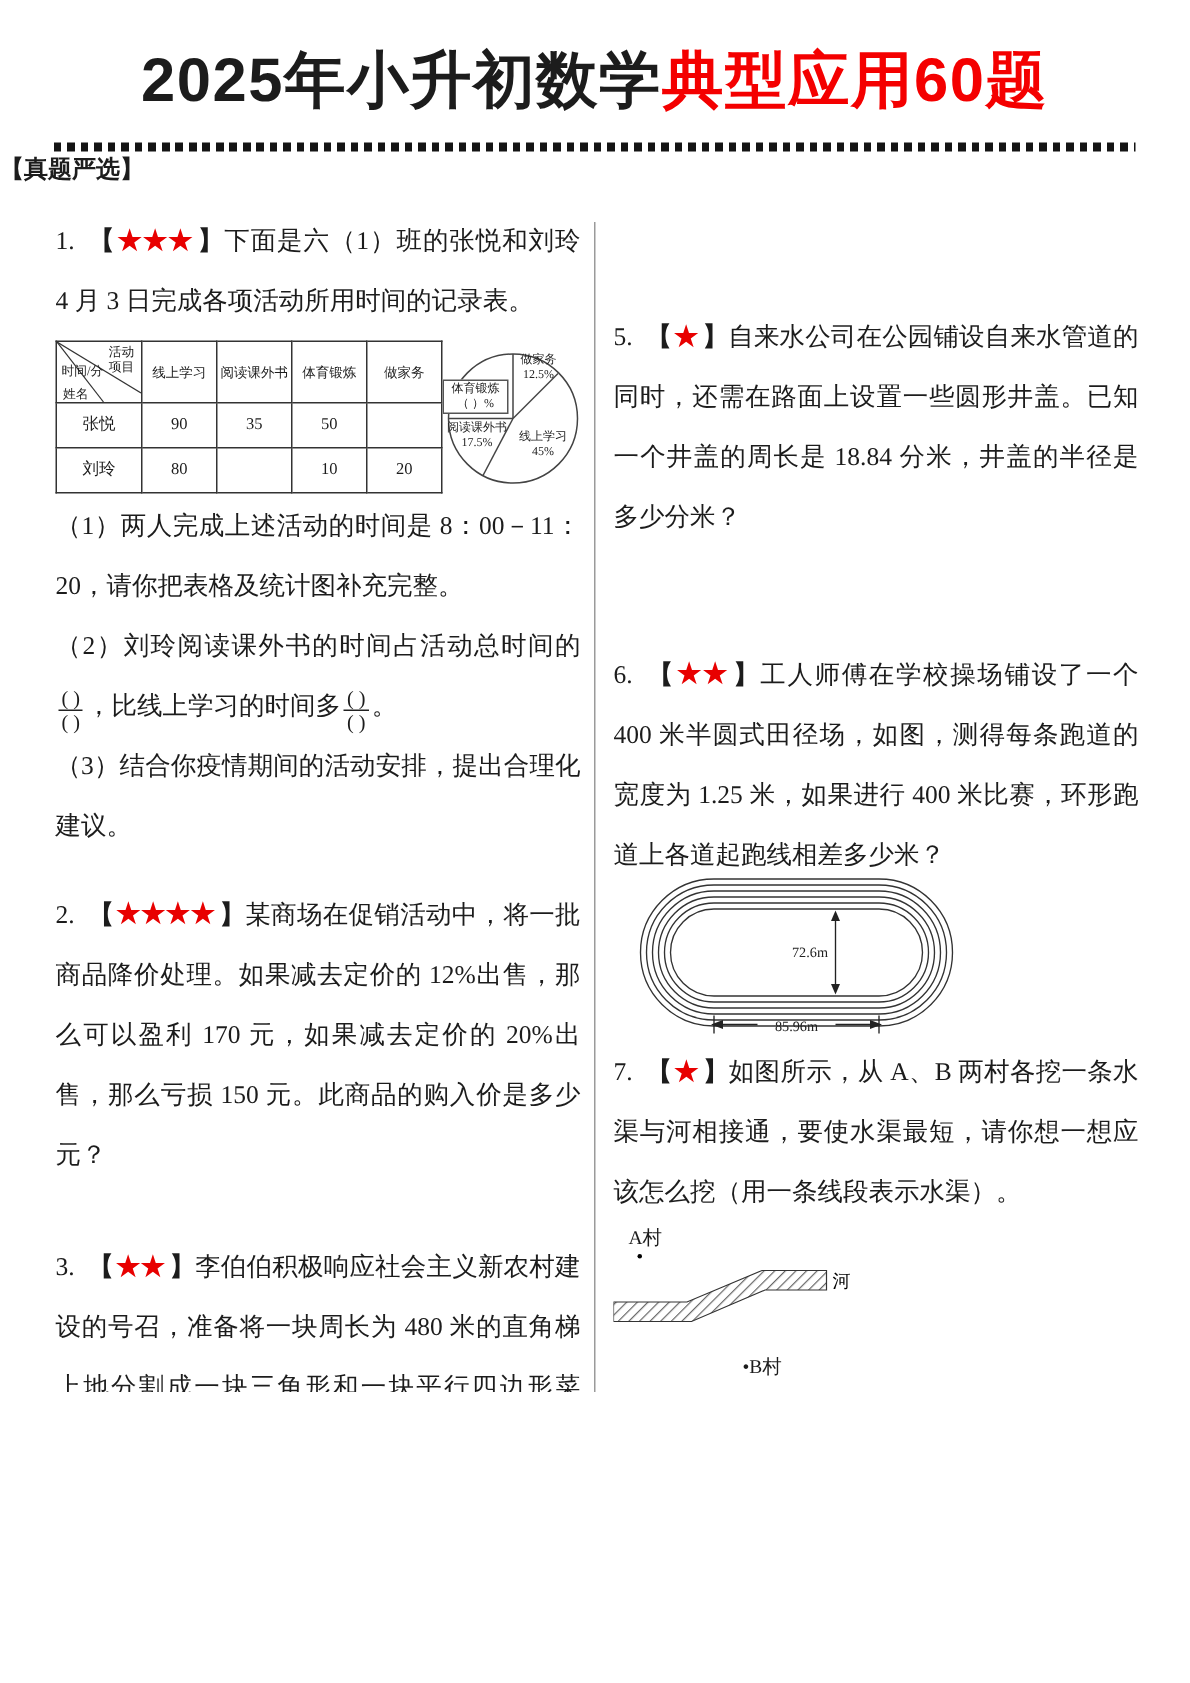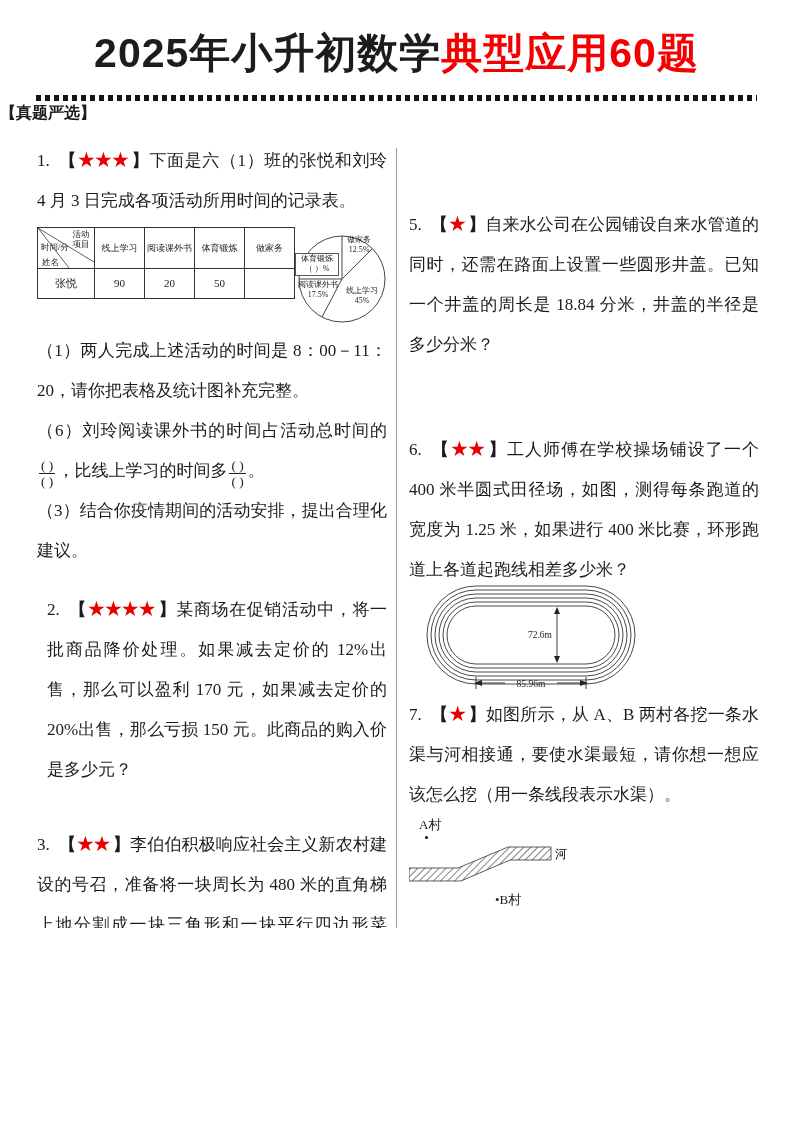--- a/index.html
+++ b/index.html
@@ -59,24 +59,24 @@
   
   .fig{line-height:0;}
   .fig-trap{margin:2px 0 0 14px;}
   .fig-track{margin:-10px 0 0 12px;}
   .fig svg text{font-family:"Liberation Serif","DejaVu Serif",serif;fill:#222;}
 
   .riverfig{position:relative;height:108px;margin-top:2px;line-height:normal;}
   .village-a{position:absolute;left:10px;top:0px;font-size:13px;line-height:1.2;}
   .adot{position:absolute;left:16px;top:19px;width:3px;height:3px;border-radius:50%;background:#000;}
   .riversvg{position:absolute;left:0;top:24px;}
-  .village-b{position:absolute;left:86px;top:75px;font-size:13px;line-height:1.2;}
-
-  
-  .mt-p2{margin-top:18px;margin-left:10px;}
+  .village-b{position:absolute;left:86px;top:86px;font-size:13px;line-height:1.2;}
+
+  
+  .mt-p2{margin-top:18px;}
   .mt-p3{margin-top:34px;}
   .mt-p5{margin-top:64px;}
   .mt-p6{margin-top:64px;}
   .mt-p7{margin-top:2px;}
 
   
   .footer{position:absolute;bottom:18px;left:0;width:100%;text-align:center;
           font-size:13px;color:#333;letter-spacing:2px;}
 </style>
 </head>
@@ -108,23 +108,30 @@
             <span class="c-name">姓名</span>
           </td>
           <td>线上学习</td>
           <td>阅读课外书</td>
           <td>体育锻炼</td>
           <td>做家务</td>
         </tr>
         <tr>
           <td class="rname">张悦</td>
           <td>90</td>
-          <td>20</td>
+          <td>35</td>
           <td>50</td>
           <td></td>
+        </tr>
+        <tr>
+          <td class="rname">刘玲</td>
+          <td>80</td>
+          <td></td>
+          <td>10</td>
+          <td>20</td>
         </tr>
       </tbody>
         </table>
 
       <div class="pie">
         <svg width="92" height="102" viewBox="0 0 92 102">
           <circle cx="47" cy="52" r="43" fill="none" stroke="#444" stroke-width="1"></circle>
           <line x1="47" y1="52" x2="47" y2="9" stroke="#444" stroke-width="1"></line>
           <line x1="47" y1="52" x2="77" y2="22" stroke="#444" stroke-width="1"></line>
           <line x1="47" y1="52" x2="27" y2="90" stroke="#444" stroke-width="1"></line>
@@ -144,21 +151,21 @@
         </div>
         <div class="plab pl-study">
           <span>线上学习</span>
           <span>45%</span>
         </div>
       </div>
     </div>
 
     <p class="prob">（1）两人完成上述活动的时间是 8：00－11：20，请你把表格及统计图补充完整。</p>
 
-    <p class="prob"><span>（6）刘玲阅读课外书的时间占活动总时间的</span><span class="frac"><span class="fnum">( )</span><span class="fden">( )</span></span><span>，比线上学习的时间多</span><span class="frac"><span class="fnum">( )</span><span class="fden">( )</span></span><span>。</span></p>
+    <p class="prob"><span>（2）刘玲阅读课外书的时间占活动总时间的</span><span class="frac"><span class="fnum">( )</span><span class="fden">( )</span></span><span>，比线上学习的时间多</span><span class="frac"><span class="fnum">( )</span><span class="fden">( )</span></span><span>。</span></p>
 
     <p class="prob">（3）结合你疫情期间的活动安排，提出合理化建议。</p>
 
     <p class="prob mt-p2"><span class="pnum">2.</span><span class="bracket">【</span><span class="stars">★★★★</span><span class="bracket">】</span><span>某商场在促销活动中，将一批商品降价处理。如果减去定价的 12%出售，那么可以盈利 170 元，如果减去定价的 20%出售，那么亏损 150 元。此商品的购入价是多少元？</span></p>
 
     <p class="prob mt-p3"><span class="pnum">3.</span><span class="bracket">【</span><span class="stars">★★</span><span class="bracket">】</span><span>李伯伯积极响应社会主义新农村建设的号召，准备将一块周长为 480 米的直角梯上地分割成一块三角形和一块平行四边形菜地，计划利用平行四边形菜地种植花菜，请你帮李伯伯在图上分一分，并计算出花菜的种植面积。</span></p>
 
     <div class="fig fig-trap">
       <svg width="200" height="84" viewBox="0 0 200 84">
         <polygon points="12,18 104,18 184,72 12,72" fill="none" stroke="#333" stroke-width="1.2"></polygon>

